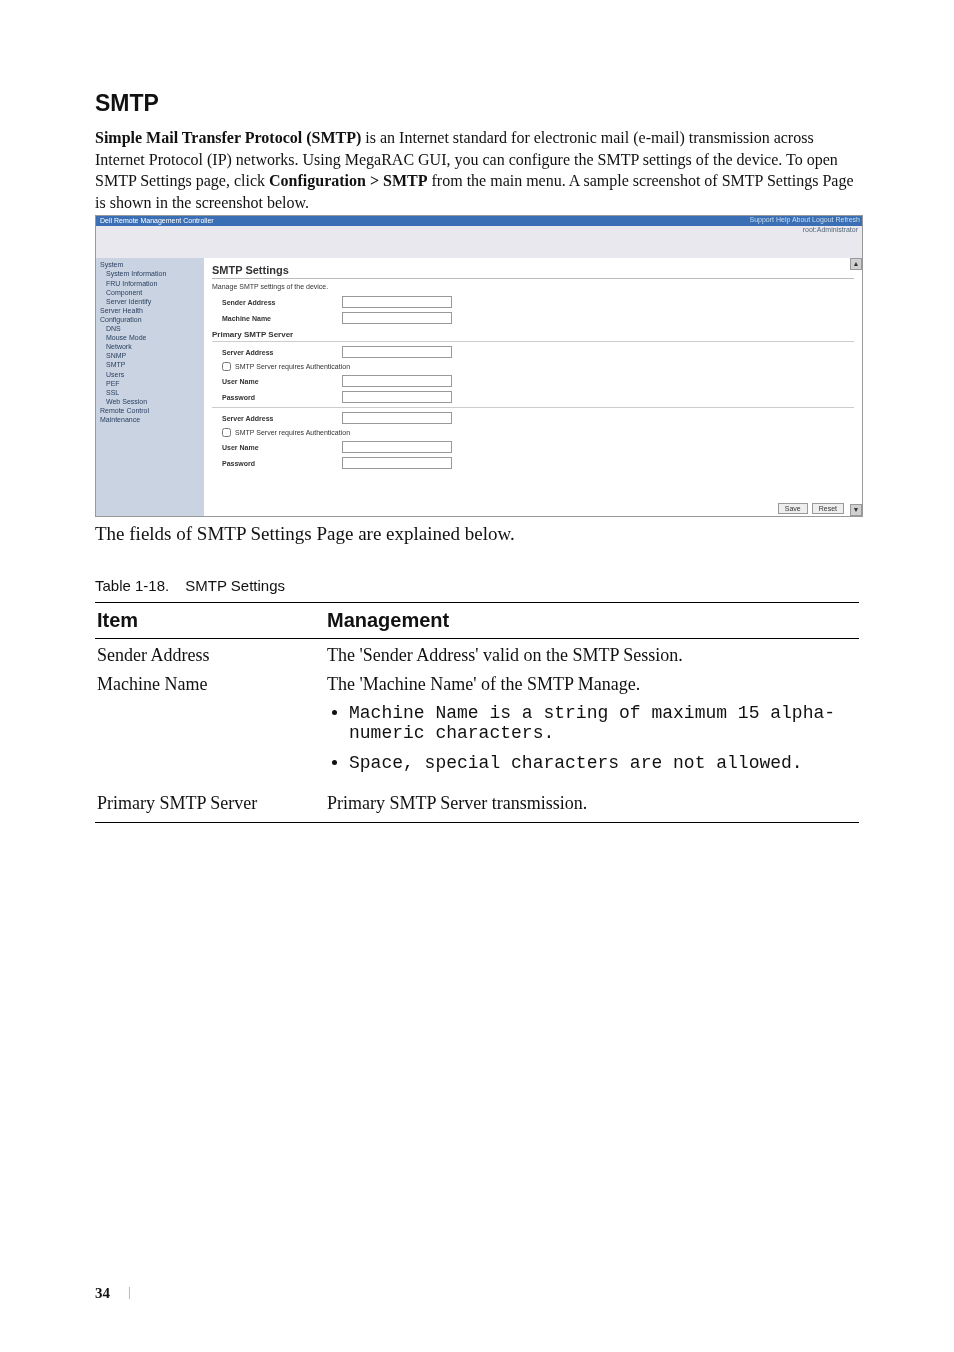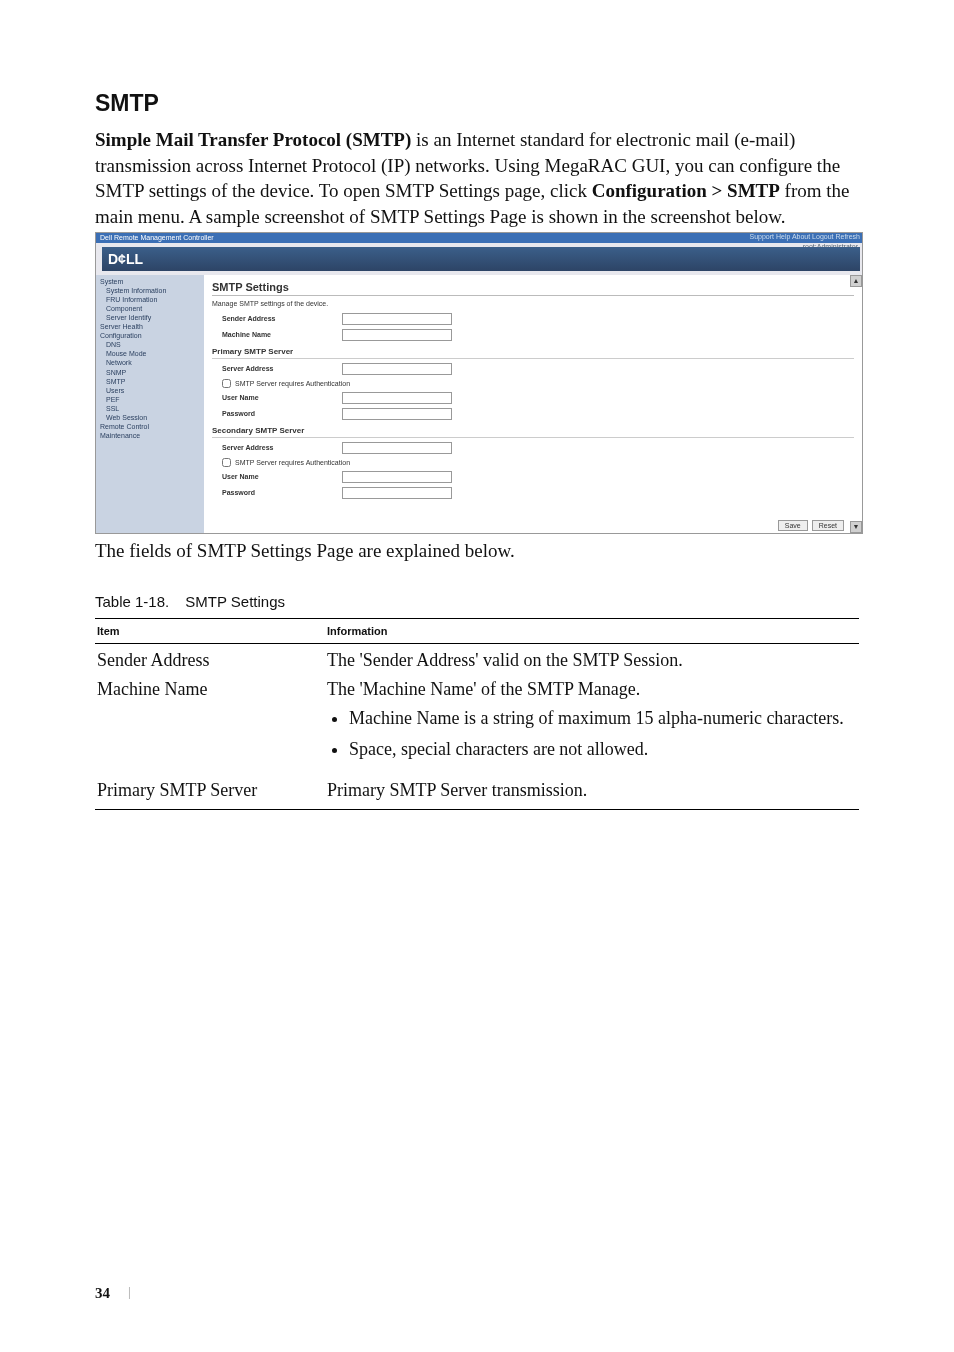--- a/index.html
+++ b/index.html
@@ -1,18 +1,18 @@
 <!DOCTYPE html>
 <html><head>
 <meta charset="utf-8">
 <style>
   * { box-sizing: border-box; margin: 0; padding: 0; }
   body { width: 954px; height: 1352px; background: #fff; font-family: Georgia, 'Times New Roman', serif; color: #111; padding: 90px 95px 50px 95px; position: relative; }
   .section-title { font-family: Arial, Helvetica, sans-serif; font-weight: 700; font-size: 23px; margin-bottom: 10px; }
-  .body-text { font-size: 19px; line-height: 1.35; margin-bottom: 0; }
+  .body-text { font-size: 16px; line-height: 1.35; margin-bottom: 0; }
   .body-text b { font-weight: 700; }
 
   .screenshot { border: 1px solid #999; width: 768px; height: 302px; background: #e8e8ee; font-family: Verdana, Arial, sans-serif; font-size: 8px; color: #333; margin-top: 2px; margin-bottom: 4px; position: relative; overflow: hidden; }
   .ss-titlebar { position: absolute; left: 0; right: 0; top: 0; height: 10px; background: #3b6fb5; color: #fff; font-size: 7px; padding-left: 4px; line-height: 10px; }
   .ss-toplinks { position: absolute; right: 2px; top: 0; height: 10px; color: #cde; font-size: 7px; }
   .ss-subuser { position: absolute; right: 4px; top: 10px; font-size: 7px; color: #567; }
   .ss-logo { position: absolute; left: 6px; top: 14px; color: #fff; font-weight: 700; font-size: 14px; background: linear-gradient(#3b5f8a,#2d4466); padding: 4px 30px 4px 6px; width: 758px; }
   .ss-logo span { letter-spacing: 0px; }
   .ss-nav { position: absolute; left: 0; top: 42px; width: 108px; background: #c9d3e2; height: 260px; padding: 2px 4px; font-size: 7px; color: #2a3f5f; line-height: 1.3; }
   .ss-nav .indent { margin-left: 6px; }
@@ -30,44 +30,43 @@
   .ss-scroll-up { position:absolute; right:0; top:0; width:12px; height:12px; background:#d0d0d0; border:1px solid #999; font-size:7px; line-height:10px; text-align:center; }
   .ss-scroll-dn { position:absolute; right:0; bottom:0; width:12px; height:12px; background:#d0d0d0; border:1px solid #999; font-size:7px; line-height:10px; text-align:center; }
   .ss-btns { position:absolute; right:18px; bottom:2px; display:flex; gap:4px; }
   .ss-btn { border:1px solid #999; background:#eee; padding:1px 6px; font-size:7px; }
 
   .under-ss { font-size: 19px; line-height: 1.35; margin-bottom: 30px; }
 
   .table-caption { font-family: Arial, Helvetica, sans-serif; font-size: 15px; font-weight: 400; margin-bottom: 8px; }
   .table-caption .num { margin-right: 16px; }
   .tbl { width: 100%; border-collapse: collapse; }
-  .tbl th { font-family: Arial, Helvetica, sans-serif; font-weight: 700; font-size: 11px; text-align: left; border-top: 1px solid #000; border-bottom: 1px solid #000; padding: 6px 4px 6px 2px; }
+  .tbl th { font-family: Arial, Helvetica, sans-serif; font-weight: 700; font-size: 20px; text-align: left; border-top: 1px solid #000; border-bottom: 1px solid #000; padding: 6px 4px 6px 2px; }
   .tbl td { font-family: Georgia, 'Times New Roman', serif; font-size: 18px; padding: 8px 4px 8px 2px; vertical-align: top; border-bottom: 1px solid #000; }
   .tbl td:first-child { width: 230px; }
-  .tbl ul { list-style: disc; margin: 8px 0 8px 22px; }
+  .tbl ul { list-style: disc; margin: 8px 0 8px 22px; font-family: Liberation Mono, monospace; }
   .tbl li { margin-bottom: 10px; }
   .tbl tr.inner td { border-bottom: none; padding-top: 6px; padding-bottom: 2px; }
 
   .page-num { position: absolute; left: 95px; bottom: 50px; font-family: Liberation Serif, serif; font-size: 15px; font-weight: 700; }
   .page-bar { position: absolute; left: 128px; bottom: 52px; color: #999; font-size: 13px; }
 </style>
 </head>
 <body>
 
 <div class="section-title">SMTP</div>
 
 <p class="body-text">
   <b>Simple Mail Transfer Protocol (SMTP)</b><span> is an Internet standard for electronic mail (e-mail) transmission across Internet Protocol (IP) networks. Using MegaRAC GUI, you can configure the SMTP settings of the device. To open SMTP Settings page, click </span><b>Configuration &gt; SMTP</b><span> from the main menu. A sample screenshot of SMTP Settings Page is shown in the screenshot below.</span>
 </p>
 
 <div class="screenshot">
   <div class="ss-titlebar">Dell Remote Management Controller</div>
   <div class="ss-toplinks">Support  Help  About  Logout  Refresh</div>
   <div class="ss-subuser">root:Administrator</div>
-  <div class="ss-logo"><span>D¢LL</span></div>
 
   <div class="ss-nav">
     <div>System</div>
     <div class="indent">System Information</div>
     <div class="indent">FRU Information</div>
     <div class="indent">Component</div>
     <div class="indent">Server Identify</div>
     <div>Server Health</div>
     <div>Configuration</div>
     <div class="indent">DNS</div>
@@ -110,21 +109,20 @@
     </div>
     <div class="ss-row">
       <div class="ss-label">User Name</div>
       <input class="ss-input" style="">
     </div>
     <div class="ss-row">
       <div class="ss-label">Password</div>
       <input class="ss-input" style="">
     </div>
 
-    <div class="ss-sub">Secondary SMTP Server</div>
     <div class="ss-subsep"></div>
     <div class="ss-row">
       <div class="ss-label">Server Address</div>
       <input class="ss-input" style="">
     </div>
     <div class="ss-check">
       <input type="checkbox" style="">
       <span>SMTP Server requires Authentication</span>
     </div>
     <div class="ss-row">
@@ -147,21 +145,21 @@
 <p class="under-ss">The fields of SMTP Settings Page are explained below.</p>
 
 <div class="table-caption">
   <span class="num">Table 1-18.</span><span>SMTP Settings</span>
 </div>
 
 <table class="tbl">
   <thead>
     <tr>
       <th>Item</th>
-      <th>Information</th>
+      <th>Management</th>
     </tr>
   </thead>
   <tbody>
     <tr class="inner">
       <td>Sender Address</td>
       <td>The 'Sender Address' valid on the SMTP Session.</td>
     </tr>
     <tr class="inner">
       <td>Machine Name</td>
       <td>

